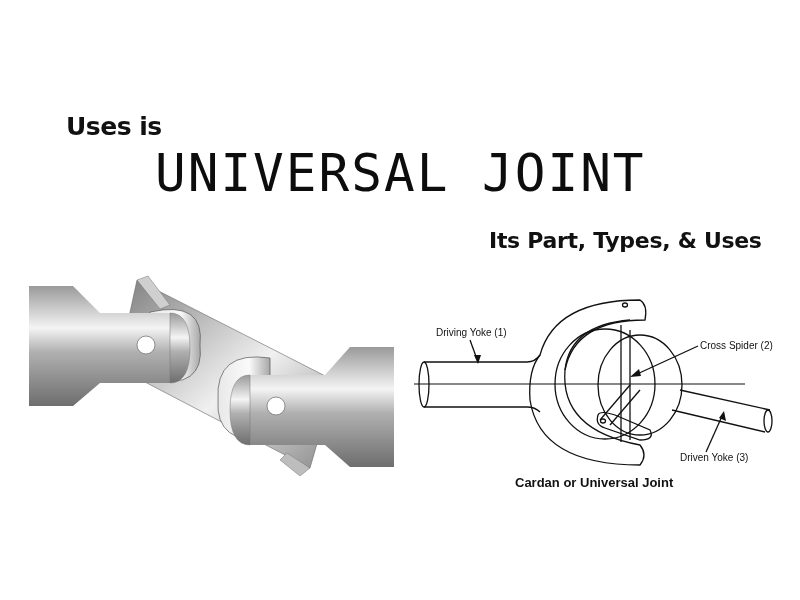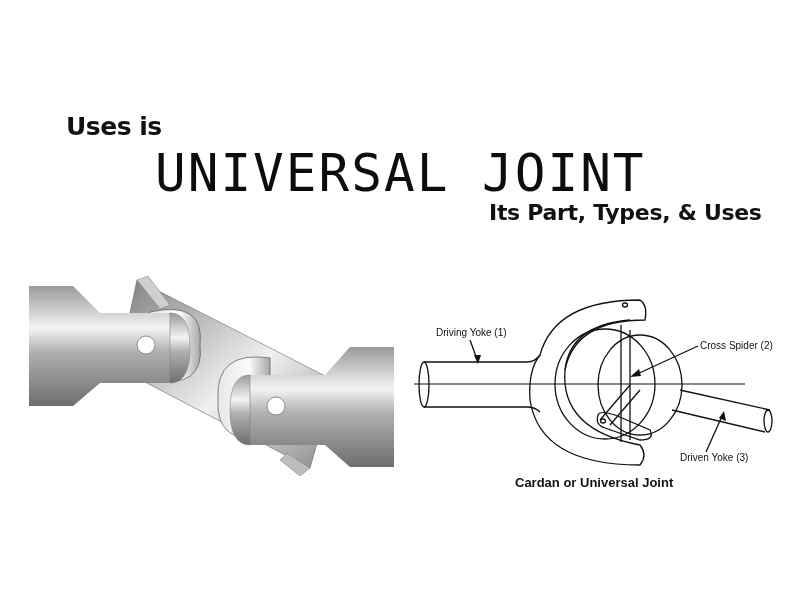--- a/index.html
+++ b/index.html
@@ -1,19 +1,19 @@
 <!DOCTYPE html>
 <html><head>
   <meta charset="utf-8">
   <style>
     html, body { margin: 0; padding: 0; }
     body { width: 800px; height: 600px; background: #ffffff; position: relative; overflow: hidden; font-family: "DejaVu Sans", sans-serif; }
     .what { position: absolute; left: 66px; top: 112px; font-family: "DejaVu Sans", sans-serif; font-weight: bold; font-size: 25px; color: #111; letter-spacing: -0.5px; }
     .main-title { position: absolute; left: 155px; top: 148px; font-family: "DejaVu Sans Mono", monospace; font-weight: normal; font-size: 51px; color: #0d0d0d; letter-spacing: 2px; line-height: 1; }
-    .subtitle { position: absolute; left: 489px; top: 200px; font-family: "DejaVu Sans", sans-serif; font-weight: bold; font-size: 22px; color: #111; letter-spacing: -0.3px; }
+    .subtitle { position: absolute; left: 489px; top: 228px; font-family: "DejaVu Sans", sans-serif; font-weight: bold; font-size: 22px; color: #111; letter-spacing: -0.3px; }
     .illus { position: absolute; left: 0; top: 0; }
     .lbl { font-family: "Liberation Sans", sans-serif; font-size: 10px; fill: #111; }
     .caption { font-family: "Liberation Sans", sans-serif; font-weight: bold; font-size: 13px; fill: #111; }
   </style>
 </head>
 <body>
 
 <div class="what">Uses is</div>
 <div class="main-title">UNIVERSAL JOINT</div>
 <div class="subtitle">Its Part, Types, &amp; Uses</div>

